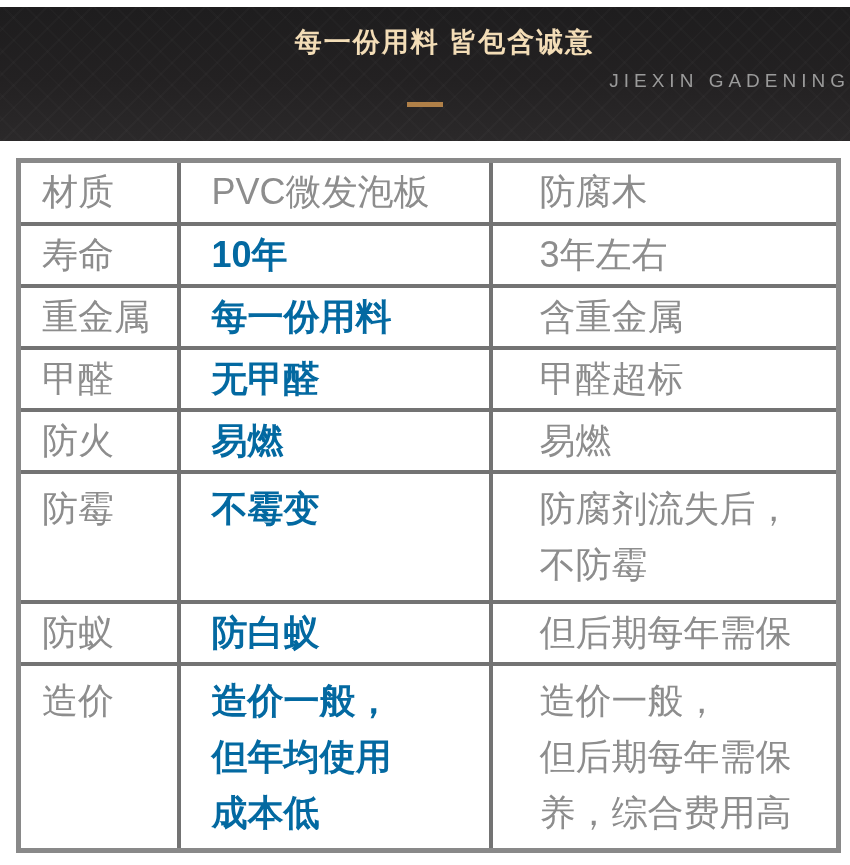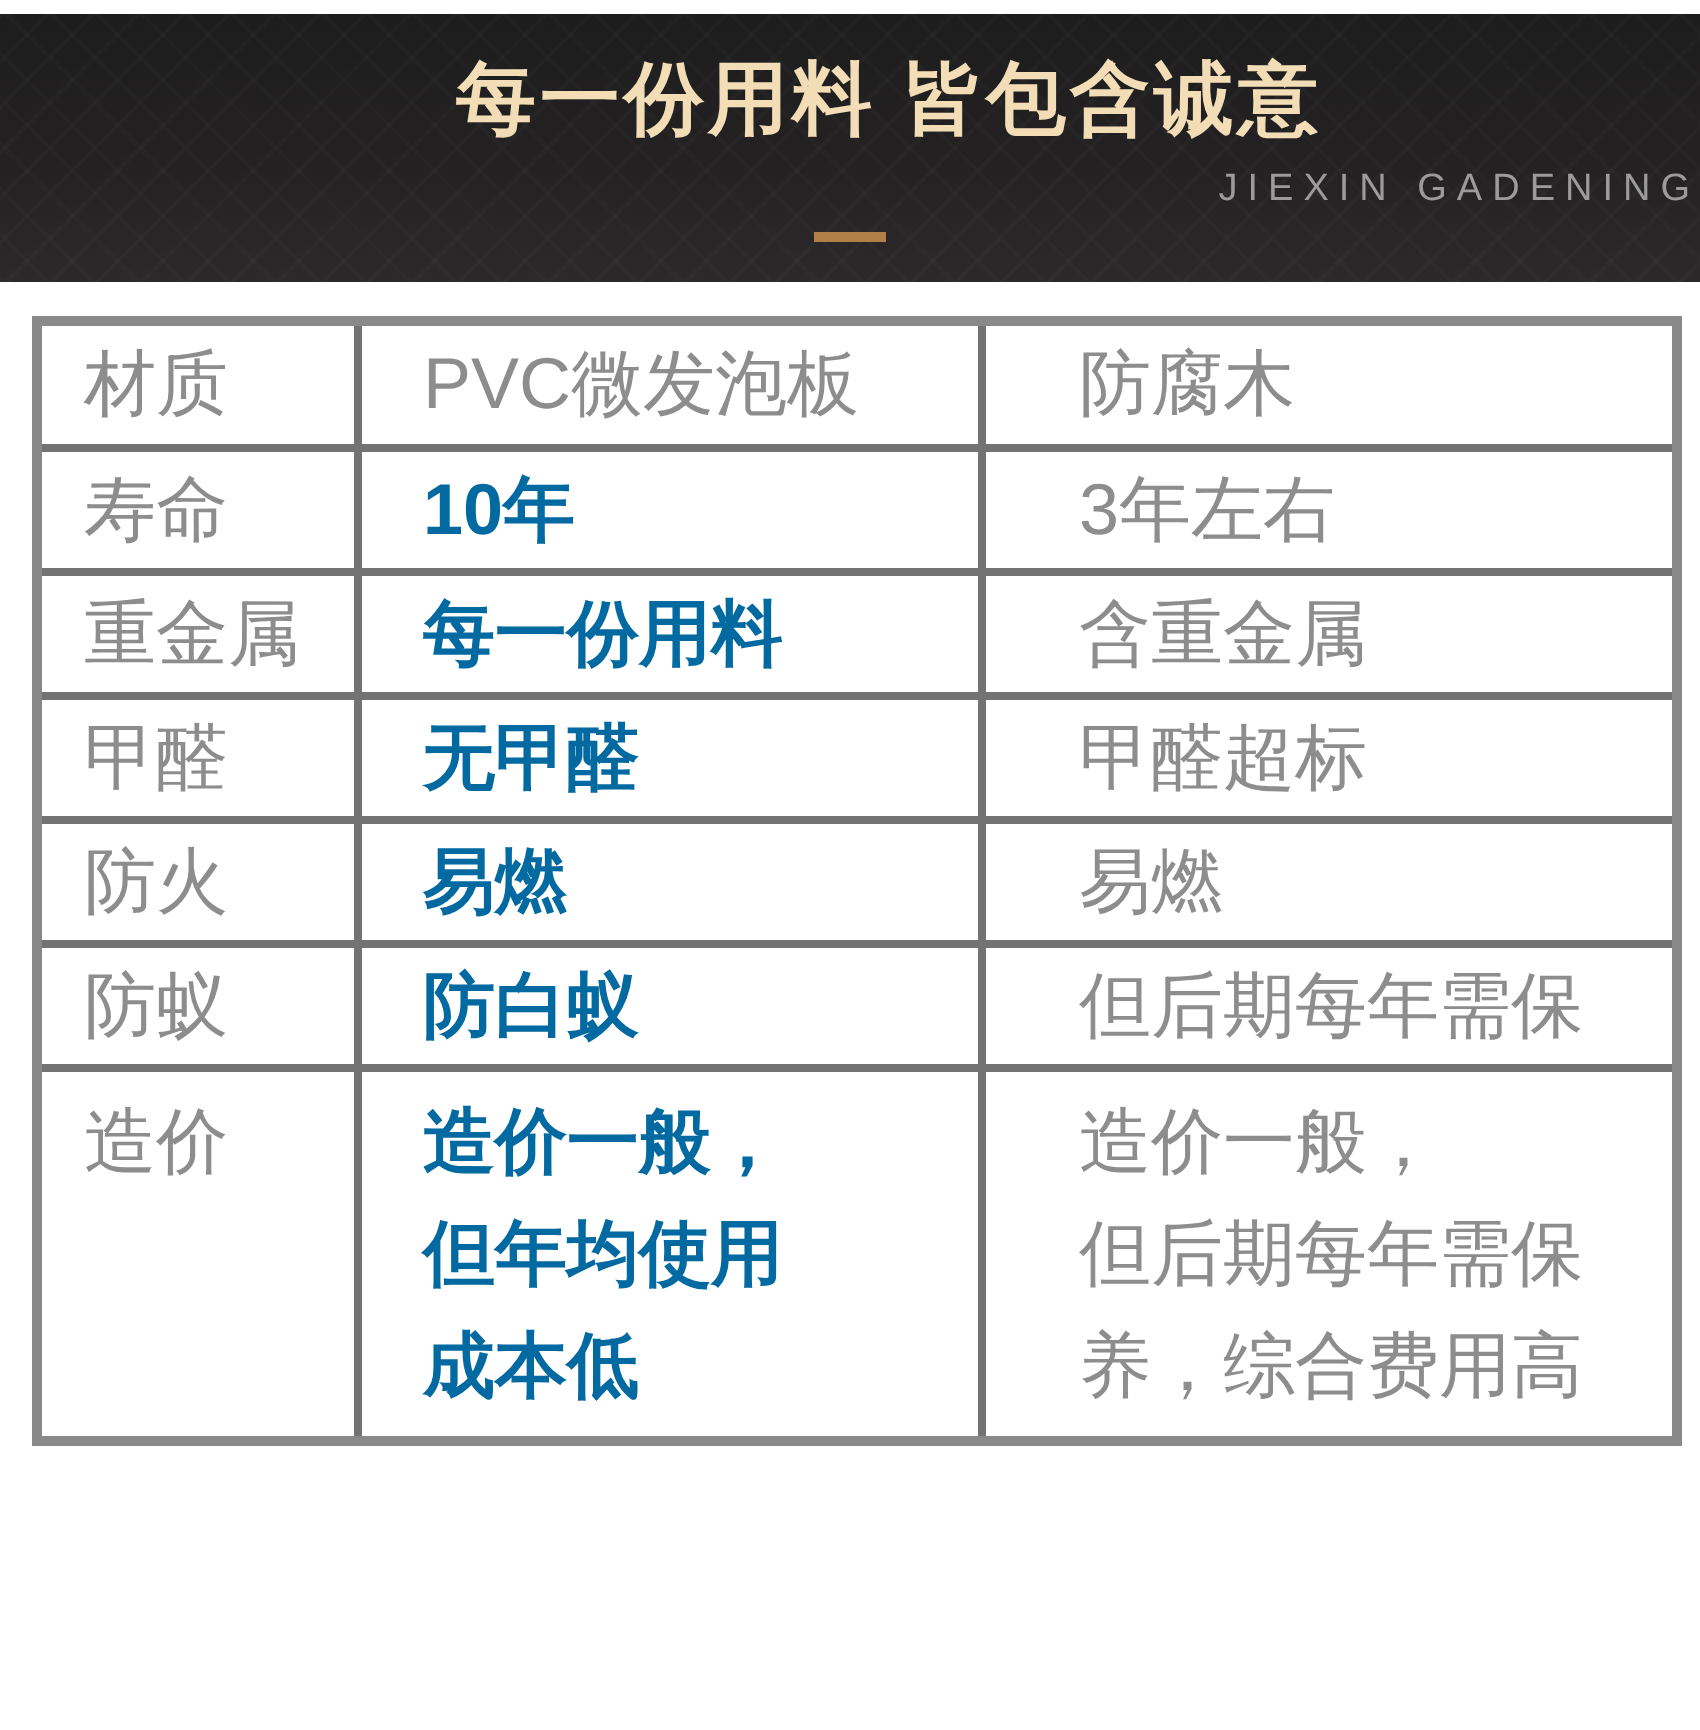--- a/index.html
+++ b/index.html
@@ -26,21 +26,21 @@
     background:
       repeating-linear-gradient(135deg, rgba(255,255,255,0.02) 0 2px, rgba(255,255,255,0) 2px 16px),
       repeating-linear-gradient(45deg, rgba(255,255,255,0.015) 0 2px, rgba(255,255,255,0) 2px 16px),
       linear-gradient(180deg, #1e1d1e 0%, #232122 55%, #2b292a 100%);
     text-align: center;
     box-sizing: border-box;
     padding-top: 21px;
   }
   .banner-title {
     margin: 0;
-    font-size: 40px;
+    font-size: 27px;
     font-weight: bold;
     letter-spacing: 2px;
     color: #f3ddb7;
     line-height: 1.1;
     padding-left: 39px;
   }
   .banner-subtitle {
     margin-top: 13px;
     font-size: 19px;
     letter-spacing: 5px;
@@ -135,20 +135,26 @@
       <tr class="r4">
         <td class="label-cell">甲醛</td>
         <td class="pvc-cell red">无甲醛</td>
         <td class="wood-cell">甲醛超标</td>
       </tr>
       <tr class="r6">
         <td class="label-cell">防火</td>
         <td class="pvc-cell red">易燃</td>
         <td class="wood-cell">易燃</td>
       </tr>
+      <tr class="r7 align-top">
+        <td class="label-cell">防霉</td>
+        <td class="pvc-cell red">不霉变</td>
+        <td class="wood-cell">防腐剂流失后，
+不防霉</td>
+      </tr>
       <tr class="r8">
         <td class="label-cell">防蚁</td>
         <td class="pvc-cell red">防白蚁</td>
         <td class="wood-cell">但后期每年需保</td>
       </tr>
       <tr class="r9 align-top">
         <td class="label-cell">造价</td>
         <td class="pvc-cell red">造价一般，
 但年均使用
 成本低</td>

